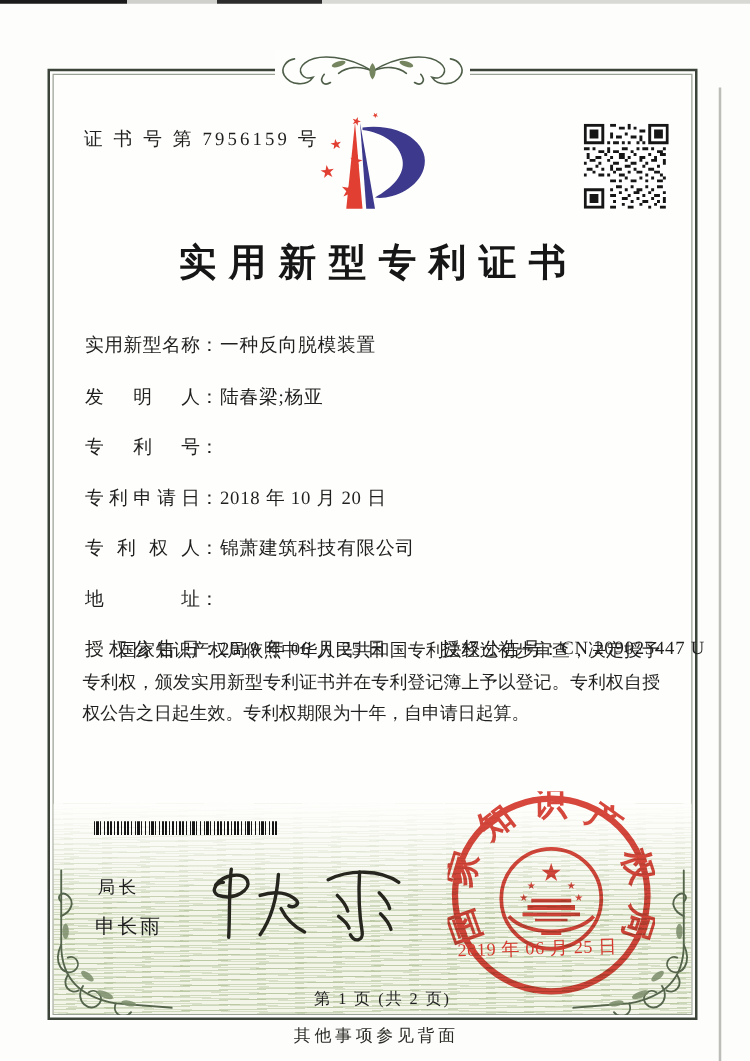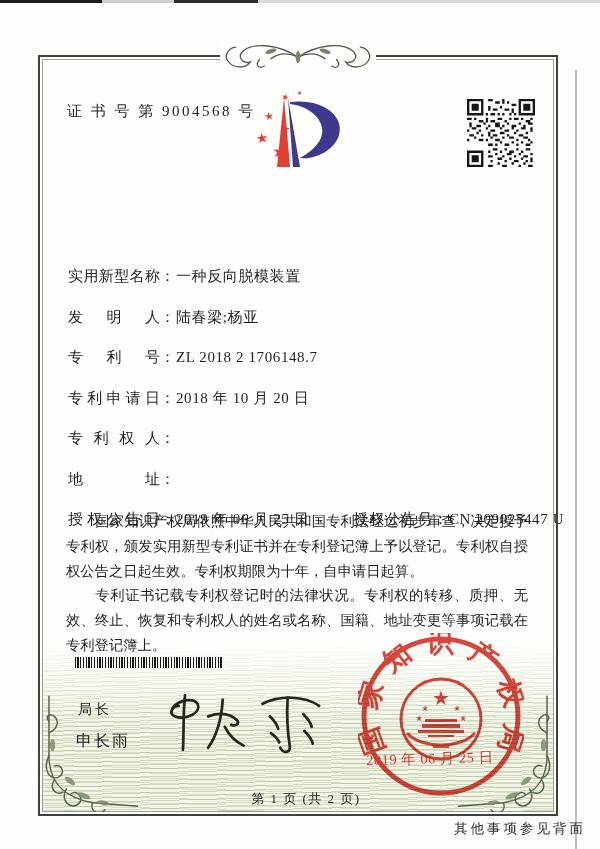--- a/index.html
+++ b/index.html
@@ -66,21 +66,21 @@
   .signature{position:absolute;left:122px;top:622px;width:178px;height:82px;}
 
   .stamp{position:absolute;left:318px;top:576px;width:166px;height:166px;
     opacity:.93;mix-blend-mode:multiply;}
   .stamp-date{position:absolute;left:326px;top:692px;width:160px;
     color:#d5392e;font-size:14.5px;letter-spacing:0.5px;transform:rotate(-1.5deg);}
 
   .page-info{position:absolute;left:16px;right:0;top:733px;text-align:center;
     font-size:13px;letter-spacing:1.5px;}
 
-  .back-note{position:absolute;left:16px;right:14px;top:820px;text-align:right;
+  .back-note{position:absolute;left:16px;right:14px;top:820px;text-align:center;
     font-size:13.5px;letter-spacing:3px;color:#2a2a26;}
 </style>
 </head>
 <body>
 
 <div class="scan-top-edge"></div>
 <div class="scan-right-edge"></div>
 
 <div class="frame">
   <div class="frame-inner"></div>
@@ -127,21 +127,21 @@
       <path d="M14,96 C8,106 16,114 24,110"></path>
     </g>
     <g fill="#7b8d6b" opacity=".85">
       <ellipse cx="32" cy="97" rx="7" ry="3" transform="rotate(38 32 97)"></ellipse>
       <ellipse cx="48" cy="114" rx="8" ry="3" transform="rotate(22 48 114)"></ellipse>
       <ellipse cx="12" cy="56" rx="3" ry="7"></ellipse>
       <ellipse cx="70" cy="122" rx="7" ry="2.6" transform="rotate(10 70 122)"></ellipse>
     </g>
   </svg>
 
-  <div class="cert-no">证 书 号 第 9004568 号</div>
+  <div class="cert-no">证 书 号 第 7956159 号</div>
 
   <div class="logo">
     <svg viewBox="0 0 115 82">
       <polygon points="42,8 48,77 35,77" fill="#e23f33"></polygon>
       <polygon points="46,8 58,77 51,77" fill="#3d3a8e"></polygon>
       <path d="M48,12 C80,8 103,26 97,45 C92,62 70,70 58,68 C72,60 82,50 80,38 C78,25 64,16 48,14 Z" fill="#3d3a8e"></path>
     </svg>
     <span class="star" style="left:39px;top:3px;font-size:9px;transform:rotate(18deg);">★</span>
     <span class="star" style="left:55px;top:0px;font-size:6px;transform:rotate(40deg);">★</span>
     <span class="star" style="left:22px;top:21px;font-size:11px;transform:rotate(-10deg);">★</span>
@@ -163,65 +163,65 @@
       M0 13h1v1H0z M2 12h2v1H2z M5 13h1v1H5z M8 12h1v1H8z M10 13h2v1h-2z M14 12h1v1h-1z M16 13h2v1h-2z M19 12h1v1h-1z M21 13h1v1h-1z M23 12h2v1h-2z M27 12h1v2h-1z
       M1 15h2v1H1z M4 14h1v1H4z M6 15h1v1H6z M9 14h1v2H9z M11 15h2v1h-2z M14 14h2v1h-2z M17 15h1v1h-1z M20 14h1v1h-1z M22 15h2v1h-2z M25 14h1v1h-1z
       M0 17h1v1H0z M3 16h1v1H3z M5 17h2v1H5z M8 17h1v1H8z M10 16h1v1h-1z M12 17h2v1h-2z M15 16h1v1h-1z M18 16h2v1h-2z M21 17h1v1h-1z M24 16h2v1h-2z M26 17h1v1h-1z
       M9 19h2v1H9z M12 19h1v1h-1z M14 18h1v1h-1z M16 19h2v1h-2z M19 18h1v1h-1z M21 19h1v1h-1z M23 18h1v1h-1z M25 19h2v1h-2z M27 18h1v1h-1z
       M9 22h1v1H9z M11 21h2v1h-2z M14 22h1v1h-1z M16 21h1v1h-1z M18 22h2v1h-2z M21 21h1v1h-1z M23 22h1v1h-1z M25 21h2v1h-2z
       M9 24h2v1H9z M12 23h1v1h-1z M15 24h1v1h-1z M17 23h2v1h-2z M20 24h1v1h-1z M22 23h1v1h-1z M24 24h2v1h-2z M27 23h1v1h-1z
       M10 26h1v1h-1z M13 25h2v1h-2z M16 26h1v1h-1z M18 25h1v1h-1z M20 26h2v1h-2z M23 25h1v1h-1z M25 26h1v1h-1z M27 25h1v2h-1z
       M9 28h2v1H9z M13 27h1v1h-1z M15 28h2v1h-2z M19 27h1v1h-1z M22 28h1v1h-1z M24 27h1v1h-1z M26 28h2v1h-2z"></path>
   </svg>
 
+  <div class="title">实用新型专利证书</div>
 
   <div class="fields">
     <div class="frow">
       <span class="flabel">实用新型名称</span>
         <span class="fcolon">：</span>
         <span class="fvalue">一种反向脱模装置</span>
     </div>
     <div class="frow">
       <span class="flabel">发明人</span>
         <span class="fcolon">：</span>
         <span class="fvalue">陆春梁;杨亚</span>
     </div>
     <div class="frow">
       <span class="flabel">专利号</span>
         <span class="fcolon">：</span>
-        <span class="fvalue">ZL 2018 2 1706148.7</span>
     </div>
     <div class="frow">
       <span class="flabel">专利申请日</span>
         <span class="fcolon">：</span>
         <span class="fvalue">2018 年 10 月 20 日</span>
     </div>
     <div class="frow">
       <span class="flabel">专利权人</span>
         <span class="fcolon">：</span>
+        <span class="fvalue">锦萧建筑科技有限公司</span>
     </div>
     <div class="frow">
       <span class="flabel">地址</span>
         <span class="fcolon">：</span>
     </div>
     <div class="frow">
       <span class="flabel">授权公告日</span>
         <span class="fcolon">：</span>
         <span class="fvalue">2019 年 06 月 25 日</span>
       <span class="grant-pair2">
         <span class="flabel">授权公告号</span>
           <span class="fcolon">：</span>
           <span class="fvalue">CN 209025447 U</span>
       </span>
     </div>
   </div>
 
   <div class="paras">
     <p>国家知识产权局依照中华人民共和国专利法经过初步审查，决定授予专利权，颁发实用新型专利证书并在专利登记簿上予以登记。专利权自授权公告之日起生效。专利权期限为十年，自申请日起算。</p>
-    <p>专利证书记载专利权登记时的法律状况。专利权的转移、质押、无效、终止、恢复和专利权人的姓名或名称、国籍、地址变更等事项记载在专利登记簿上。</p>
   </div>
 
   <div class="barcode"></div>
 
   <div class="sig-role">局长</div>
   <div class="sig-name">申长雨</div>
 
   <svg class="signature" viewBox="0 0 170 75">
     <g stroke="#26261f" stroke-width="2.6" fill="none" stroke-linecap="round" stroke-linejoin="round">
       <path d="M22,14 C20,30 21,50 20,66"></path>

